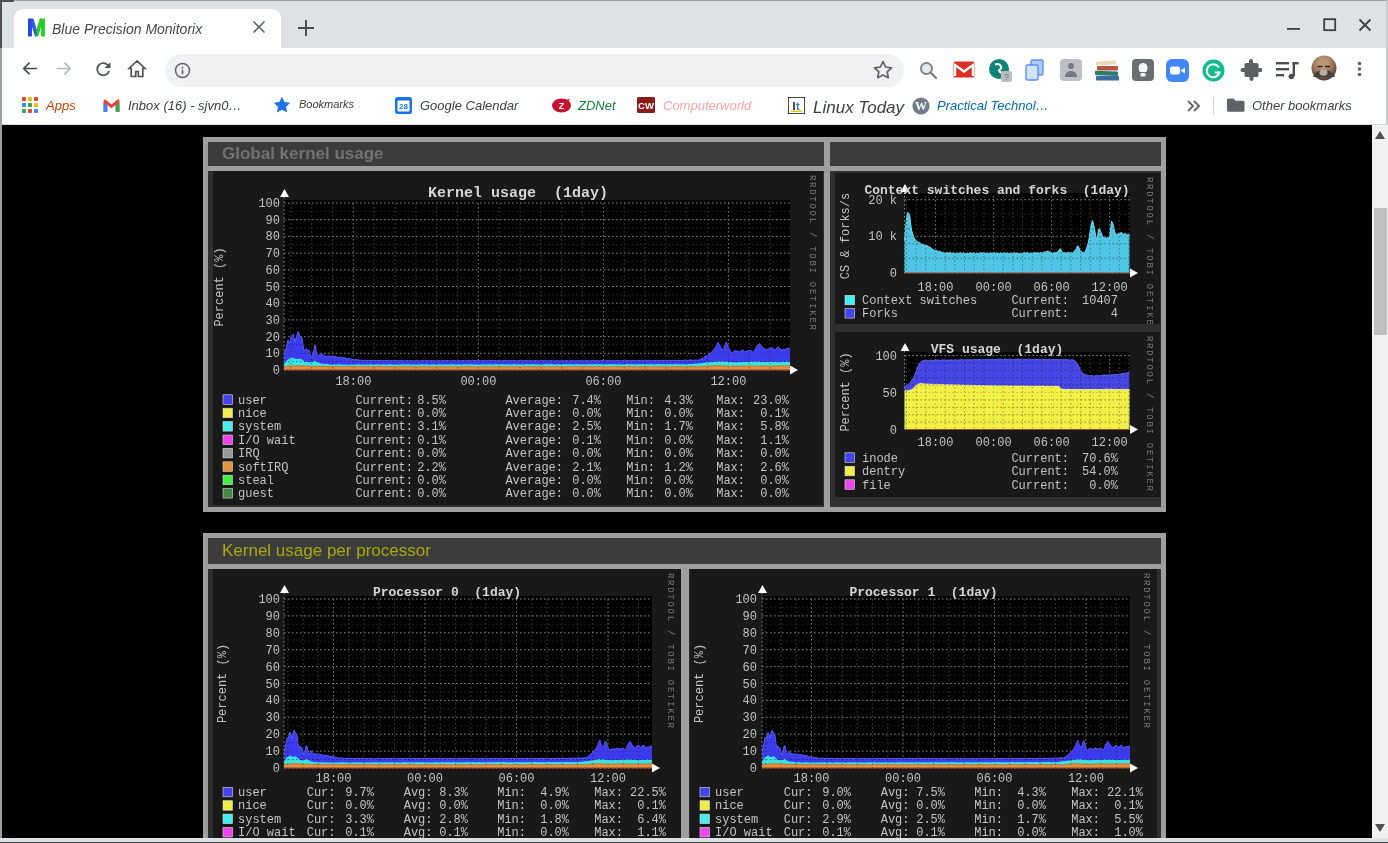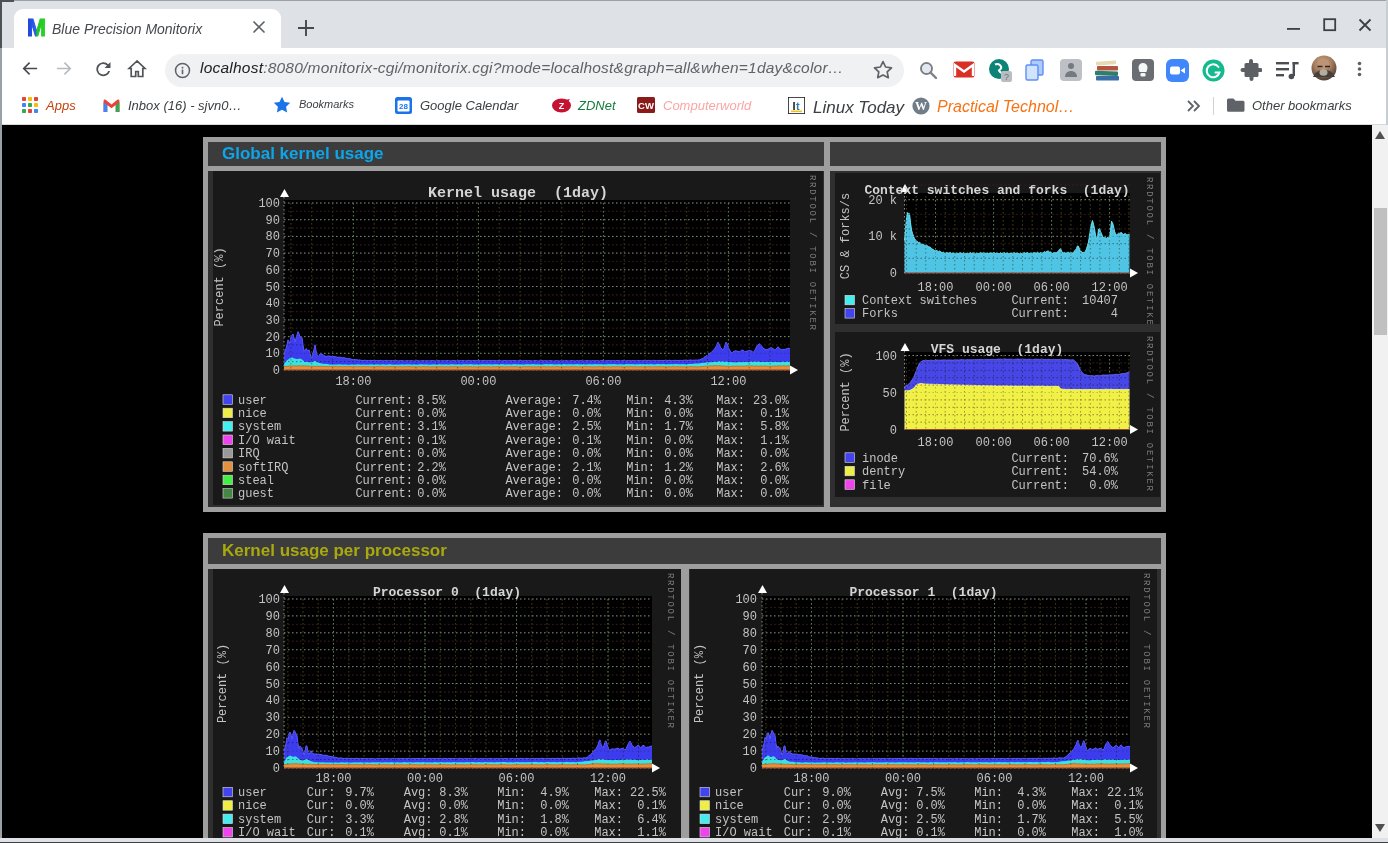--- a/index.html
+++ b/index.html
@@ -43,21 +43,20 @@
     </svg>
     <svg style="position:absolute;left:1358px;top:18px" width="14" height="14" viewBox="0 0 14 14">
       <path d="M1.5 1.5 L12.5 12.5 M12.5 1.5 L1.5 12.5" stroke="#3c4043" stroke-width="1.8"></path>
     </svg>
 
   <div class="abs" style="left:2px;top:48px;width:1384px;height:45px;background:#ffffff"></div>
 
   <div class="abs" style="left:2px;top:93px;width:1384px;height:32px;background:#ffffff"></div>
 
   <div class="abs" style="left:165px;top:54px;width:739px;height:33px;background:#eff1f3;border-radius:17px"></div>
-  <div class="abs" style="left:200px;top:59px;font-size:15.5px;letter-spacing:0.22px;color:#202124;white-space:nowrap">localhost<span style="color:#5f6368">:8080/monitorix-cgi/monitorix.cgi?mode=localhost&amp;graph=all&amp;when=1day&amp;color…</span></div>
   <svg style="position:absolute;left:20px;top:59px" width="20" height="20" viewBox="0 0 20 20">
       <path d="M18 9.2H5.9l4.8-4.8L9.5 3.2 2.7 10l6.8 6.8 1.2-1.2-4.8-4.8H18z" fill="#46494d" transform="scale(0.95)"></path>
     </svg>
     <svg style="position:absolute;left:55px;top:59px" width="20" height="20" viewBox="0 0 20 20">
       <path d="M2 9.2h12.1L9.3 4.4l1.2-1.2L17.3 10l-6.8 6.8-1.2-1.2 4.8-4.8H2z" fill="#b6babf" transform="scale(0.95)"></path>
     </svg>
     <svg style="position:absolute;left:93px;top:59px" width="20" height="20" viewBox="0 0 20 20">
       <path d="M15.3 5.2A7 7 0 1 0 17.1 12h-1.9a5.2 5.2 0 1 1-1.2-5.4L11.5 9h6V3z" fill="#505357"></path>
     </svg>
     <svg style="position:absolute;left:127px;top:59px" width="20" height="20" viewBox="0 0 20 20">
@@ -147,21 +146,21 @@
       <circle cx="3.5" cy="13.5" r="1.8" fill="#5c6065"></circle>
     </svg>
 
   <div class="abs" style="left:46px;top:98px;font-size:13px;color:#c2410c">Apps</div>
   <div class="abs" style="left:128px;top:98px;font-size:13px;color:#3c4043">Inbox (16) - sjvn0…</div>
   <div class="abs" style="left:299px;top:98px;font-size:11px;color:#3c4043">Bookmarks</div>
   <div class="abs" style="left:420px;top:98px;font-size:13px;color:#3c4043">Google Calendar</div>
   <div class="abs" style="left:578px;top:98px;font-size:13px;color:#15803d">ZDNet</div>
   <div class="abs" style="left:663px;top:98px;font-size:13px;color:#fca5a5">Computerworld</div>
   <div class="abs" style="left:813px;top:98px;font-size:17px;color:#3c4043">Linux Today</div>
-  <div class="abs" style="left:937px;top:98px;font-size:16px;color:#f97316">Practical Technol…</div>
+  <div class="abs" style="left:937px;top:98px;font-size:13px;color:#0369a1">Practical Technol…</div>
   <div class="abs" style="left:1213px;top:97px;width:1px;height:18px;background:#d0d3d6"></div>
   <div class="abs" style="left:1252px;top:98px;font-size:13px;color:#3c4043">Other bookmarks</div>
   <svg style="position:absolute;left:22px;top:97px" width="16" height="16" viewBox="0 0 16 16">
       <rect x="0" y="0" width="4" height="4" rx="0.8" fill="#ea4335"></rect>
       <rect x="6" y="0" width="4" height="4" rx="0.8" fill="#fbbc05"></rect>
       <rect x="12" y="0" width="4" height="4" rx="0.8" fill="#ea4335"></rect>
       <rect x="0" y="6" width="4" height="4" rx="0.8" fill="#4285f4"></rect>
       <rect x="6" y="6" width="4" height="4" rx="0.8" fill="#34a853"></rect>
       <rect x="12" y="6" width="4" height="4" rx="0.8" fill="#fbbc05"></rect>
       <rect x="0" y="12" width="4" height="4" rx="0.8" fill="#34a853"></rect>
@@ -204,25 +203,25 @@
       <path d="M2 2 l5 5 -5 5 M8 2 l5 5 -5 5" fill="none" stroke="#5f6368" stroke-width="1.8"></path>
     </svg>
     <svg style="position:absolute;left:1227px;top:98px" width="18" height="14" viewBox="0 0 18 14">
       <path d="M0 2 a1.5 1.5 0 0 1 1.5-1.5 h5 l2 2.2 h7.5 A1.5 1.5 0 0 1 17.5 4.2 v8 a1.5 1.5 0 0 1 -1.5 1.5 h-14.5 A1.5 1.5 0 0 1 0 12.2z" fill="#5f6368"></path>
     </svg>
 
   <div class="abs" style="left:2px;top:124px;width:1384px;height:1px;background:#d8dbde"></div>
   <div class="abs" style="left:2px;top:125px;width:1384px;height:713px;background:#000"></div>
   <div style="position:absolute;left:203px;top:137px;width:963px;height:375px;background:#2f2f2f;border:5px solid #9e9e9e;box-sizing:border-box"></div>
     <div style="position:absolute;left:208px;top:142px;width:953px;height:24px;background:#3c3c3c;border-bottom:5px solid #9e9e9e;box-sizing:content-box"></div>
-    <div style="position:absolute;left:222px;top:142px;height:29px;line-height:24px;font-family:'Liberation Sans',sans-serif;font-size:17px;font-weight:bold;color:#0ea5e9">Global kernel usage</div>
+    <div style="position:absolute;left:222px;top:142px;height:29px;line-height:24px;font-family:'Liberation Sans',sans-serif;font-size:17px;font-weight:bold;color:#737373">Global kernel usage</div>
     <div style="position:absolute;left:824px;top:142px;width:6px;height:365px;background:#9e9e9e"></div>
   <div style="position:absolute;left:203px;top:533px;width:963px;height:310px;background:#2f2f2f;border:5px solid #9e9e9e;box-sizing:border-box"></div>
     <div style="position:absolute;left:208px;top:538px;width:953px;height:26px;background:#3c3c3c;border-bottom:5px solid #9e9e9e;box-sizing:content-box"></div>
-    <div style="position:absolute;left:222px;top:538px;height:26px;line-height:26px;font-family:'Liberation Sans',sans-serif;font-size:17px;font-weight:bold;color:#a9a90e">Kernel usage per processor</div>
+    <div style="position:absolute;left:222px;top:538px;height:26px;line-height:26px;font-family:'Liberation Sans',sans-serif;font-size:17px;font-weight:normal;color:#a9a90e">Kernel usage per processor</div>
     <div style="position:absolute;left:681px;top:568px;width:8px;height:275px;background:#9e9e9e"></div>
   <svg style="position:absolute;left:213px;top:171px" width="610" height="334" viewBox="213 171 610 334">
       <rect x="213" y="171" width="610" height="334" fill="#191919"></rect>
       <rect x="284" y="200" width="506" height="170" fill="#000000"></rect>
       <g>
         <line x1="284" y1="361.6" x2="790" y2="361.6" stroke="#4f2d28" stroke-width="1" stroke-dasharray="1.5,2.5"></line>
         <line x1="284" y1="344.9" x2="790" y2="344.9" stroke="#4f2d28" stroke-width="1" stroke-dasharray="1.5,2.5"></line>
         <line x1="284" y1="328.2" x2="790" y2="328.2" stroke="#4f2d28" stroke-width="1" stroke-dasharray="1.5,2.5"></line>
         <line x1="284" y1="311.6" x2="790" y2="311.6" stroke="#4f2d28" stroke-width="1" stroke-dasharray="1.5,2.5"></line>
         <line x1="284" y1="294.9" x2="790" y2="294.9" stroke="#4f2d28" stroke-width="1" stroke-dasharray="1.5,2.5"></line>

